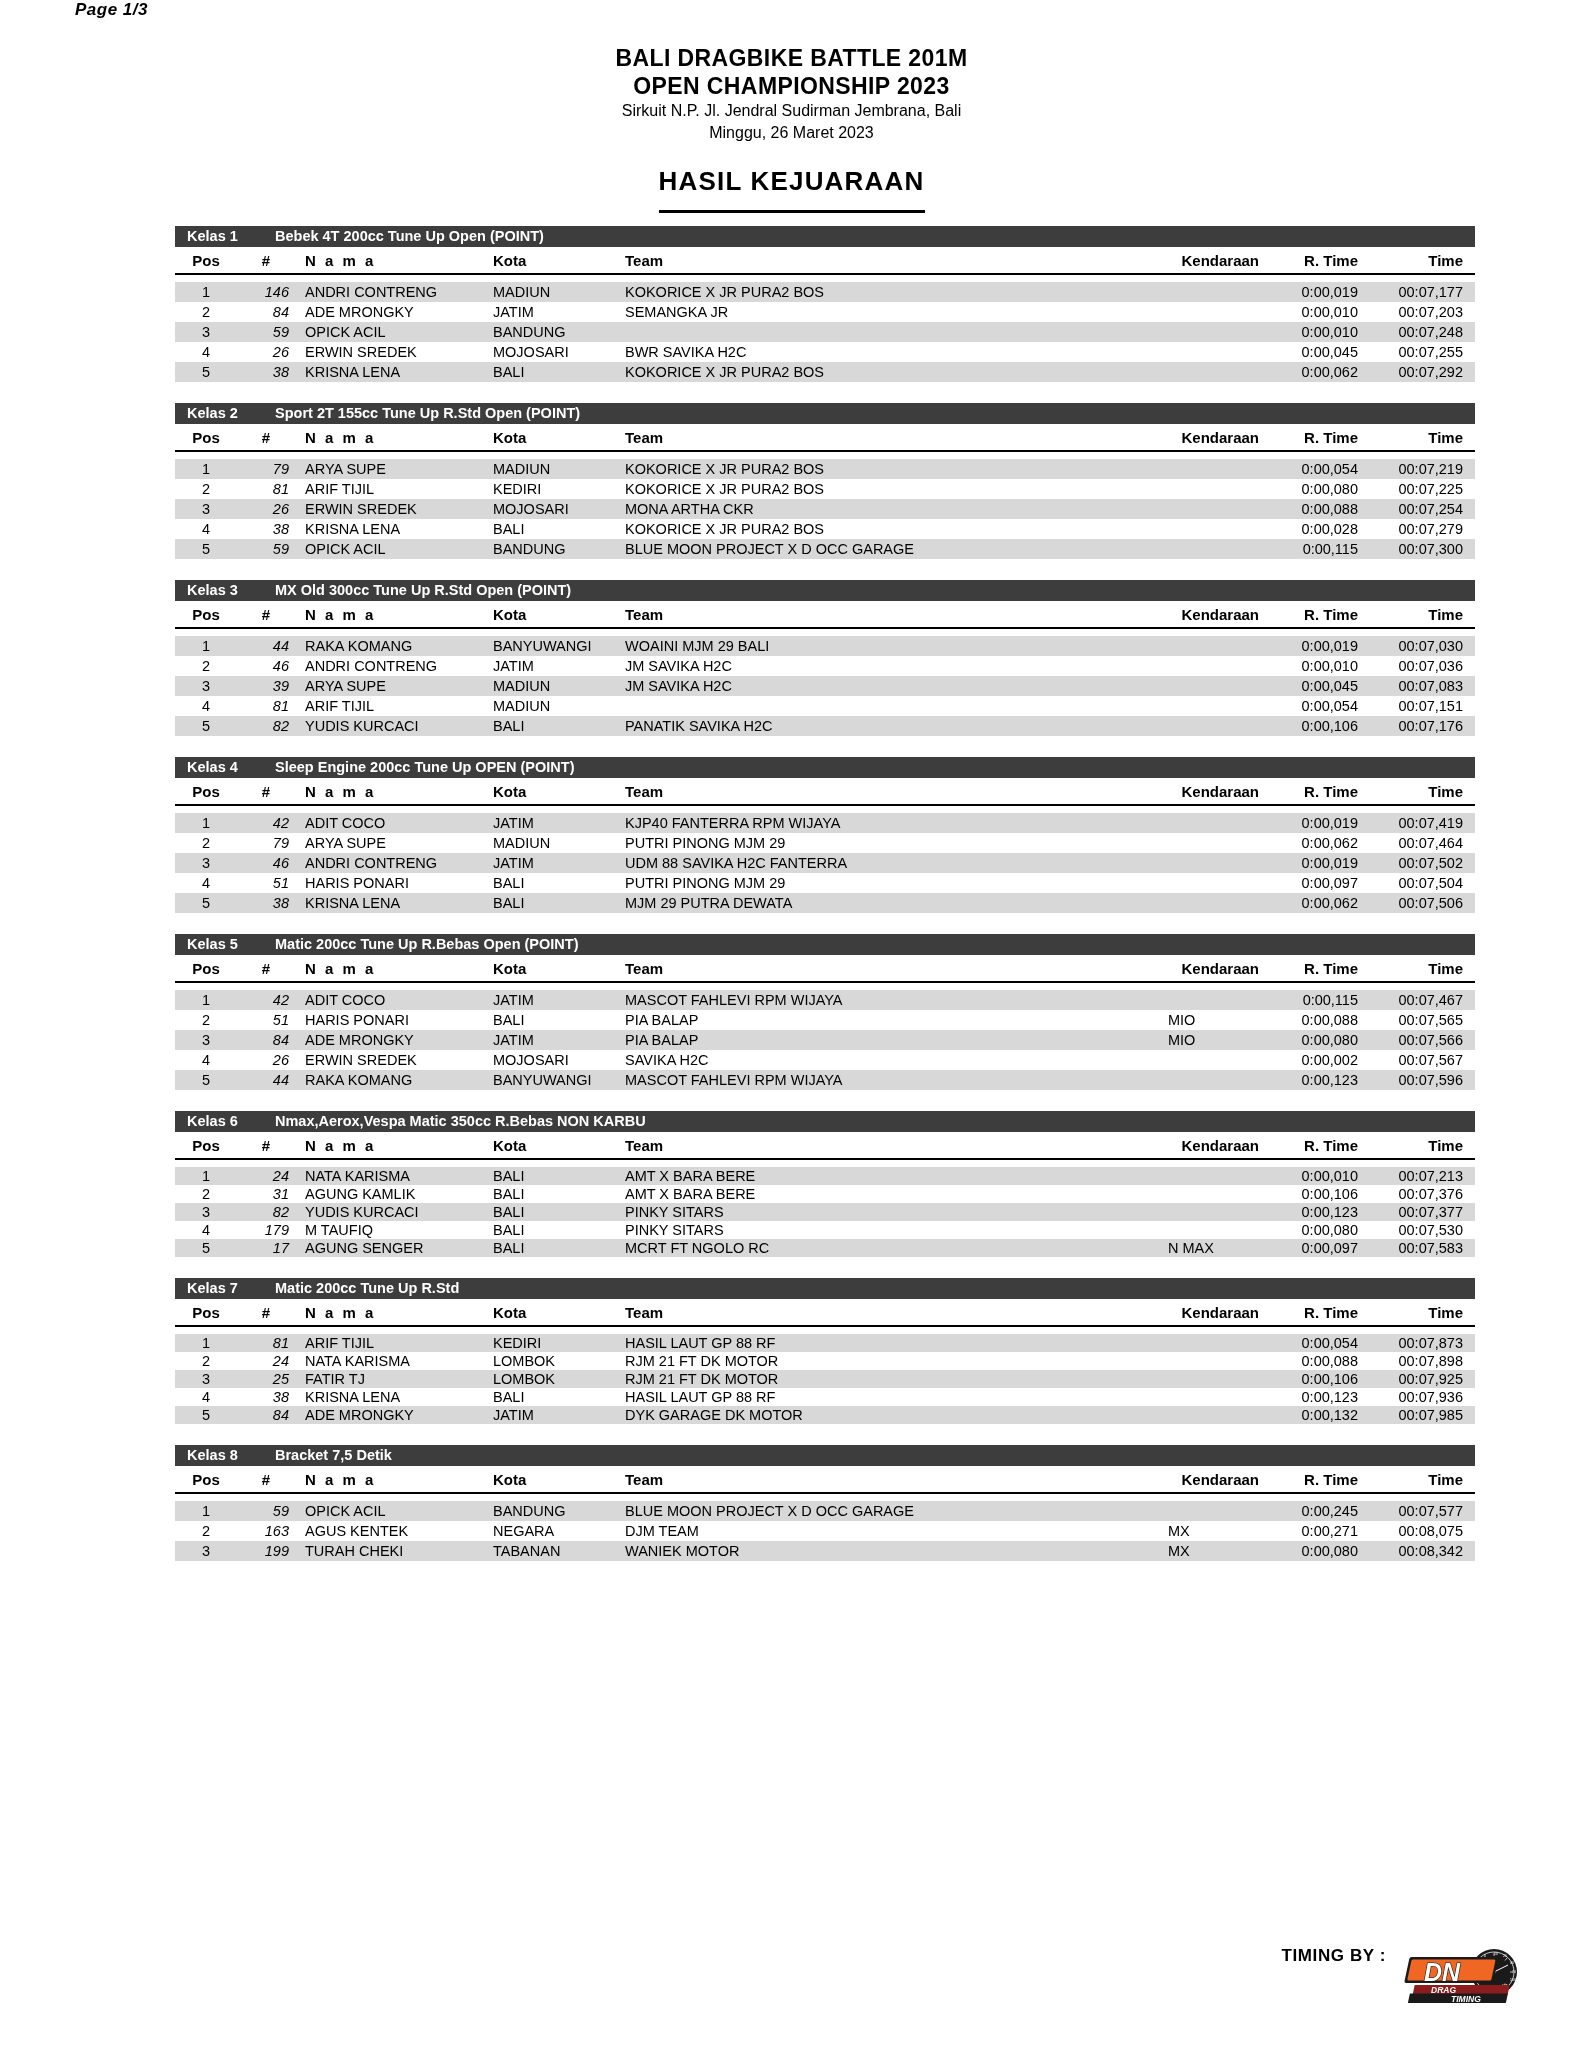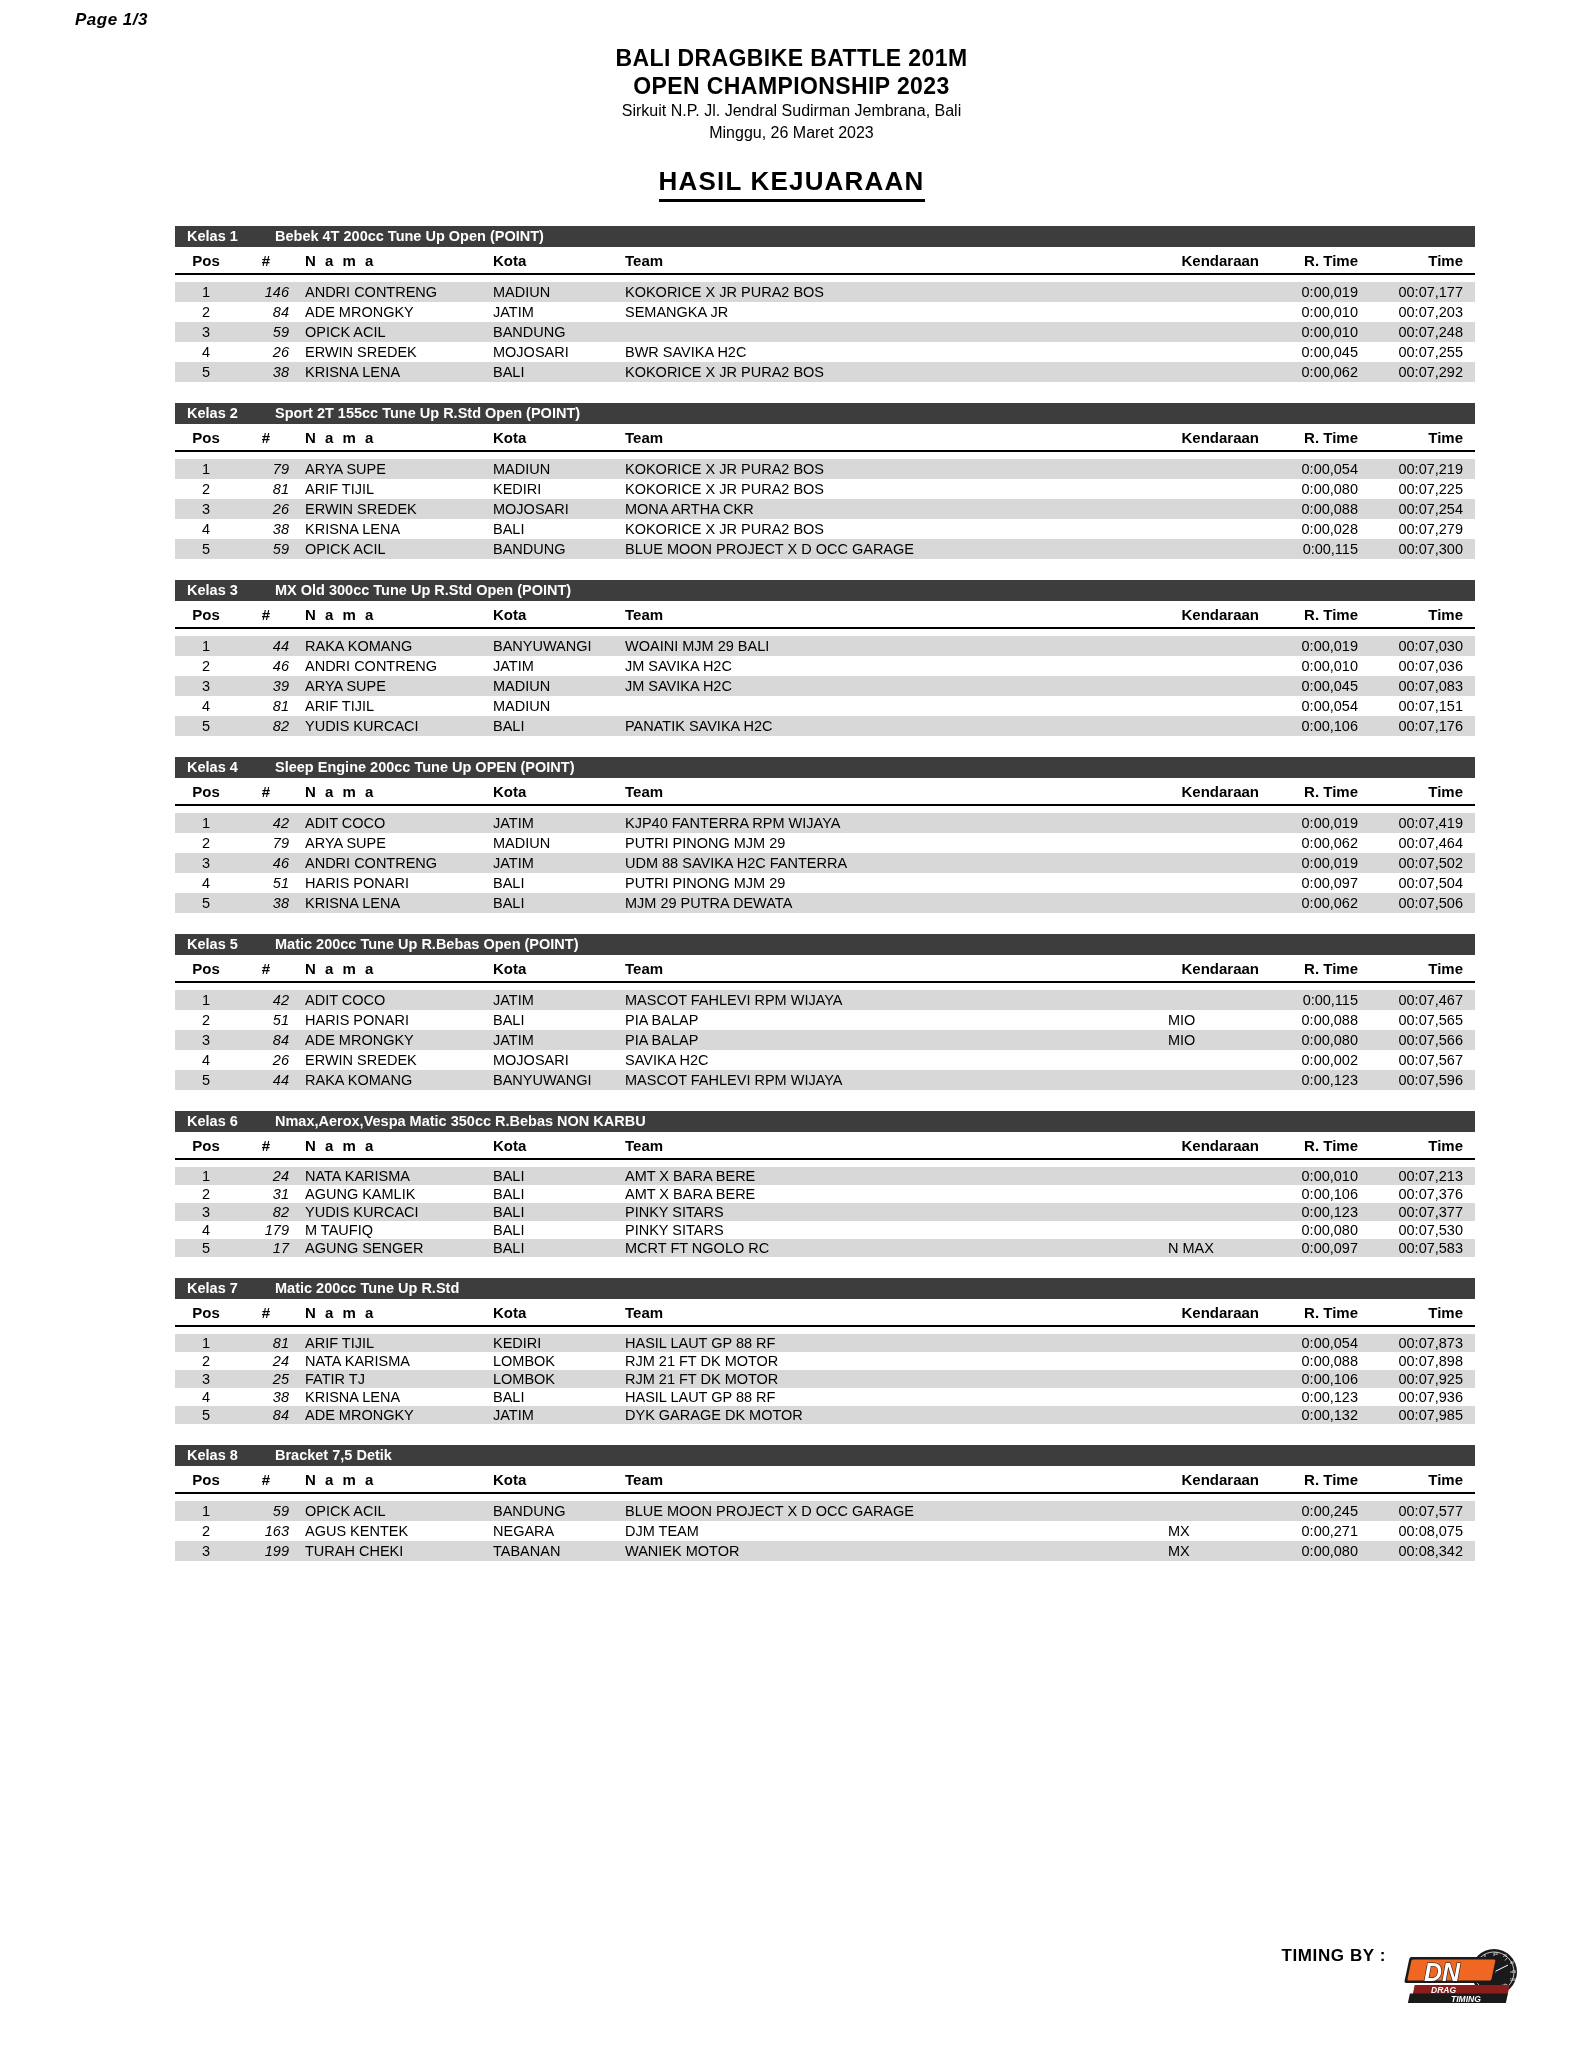--- a/index.html
+++ b/index.html
@@ -13,21 +13,21 @@
     font-family: "Liberation Sans", sans-serif;
     color: #000000;
     position: relative;
     overflow: hidden;
   }
 
   
   .page-num {
     position: absolute;
     left: 75px;
-    top: 10px;
+    top: 0;
     font-size: 17px;
     font-weight: bold;
     font-style: italic;
     letter-spacing: 0.5px;
   }
 
   .title-block {
     padding-top: 44px;
     text-align: center;
   }
@@ -43,21 +43,21 @@
     line-height: 22px;
     font-weight: normal;
   }
   .hasil {
     margin-top: 22px;
     font-size: 26px;
     font-weight: bold;
     letter-spacing: 1.2px;
     display: inline-block;
     border-bottom: 3px solid #000;
-    padding-bottom: 2px;
+    padding-bottom: 13px;
   }
 
   
   .tables-wrap {
     position: absolute;
     left: 175px;
     top: 226px;
     width: 1300px;
   }
 

